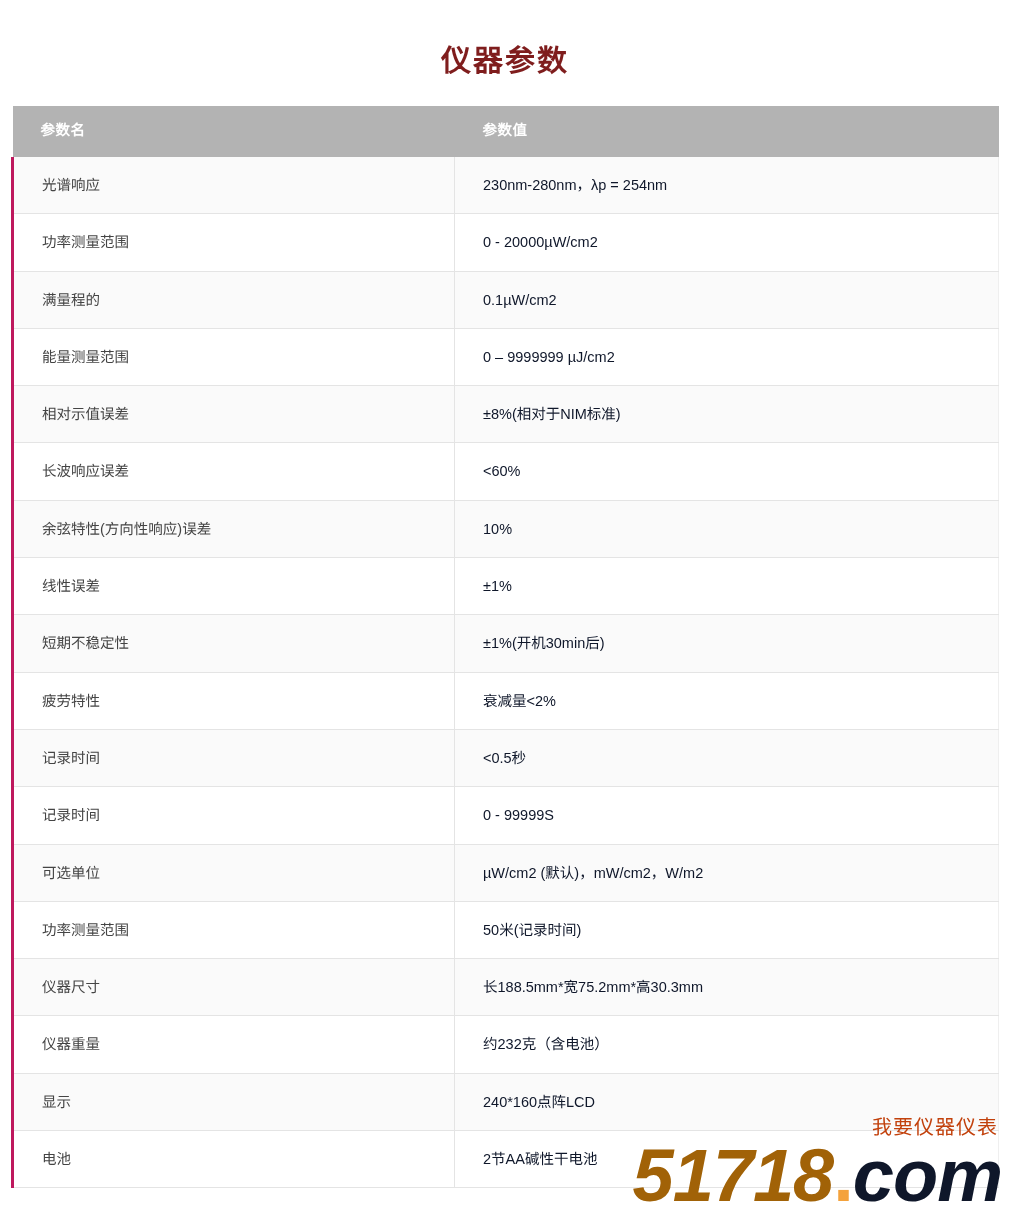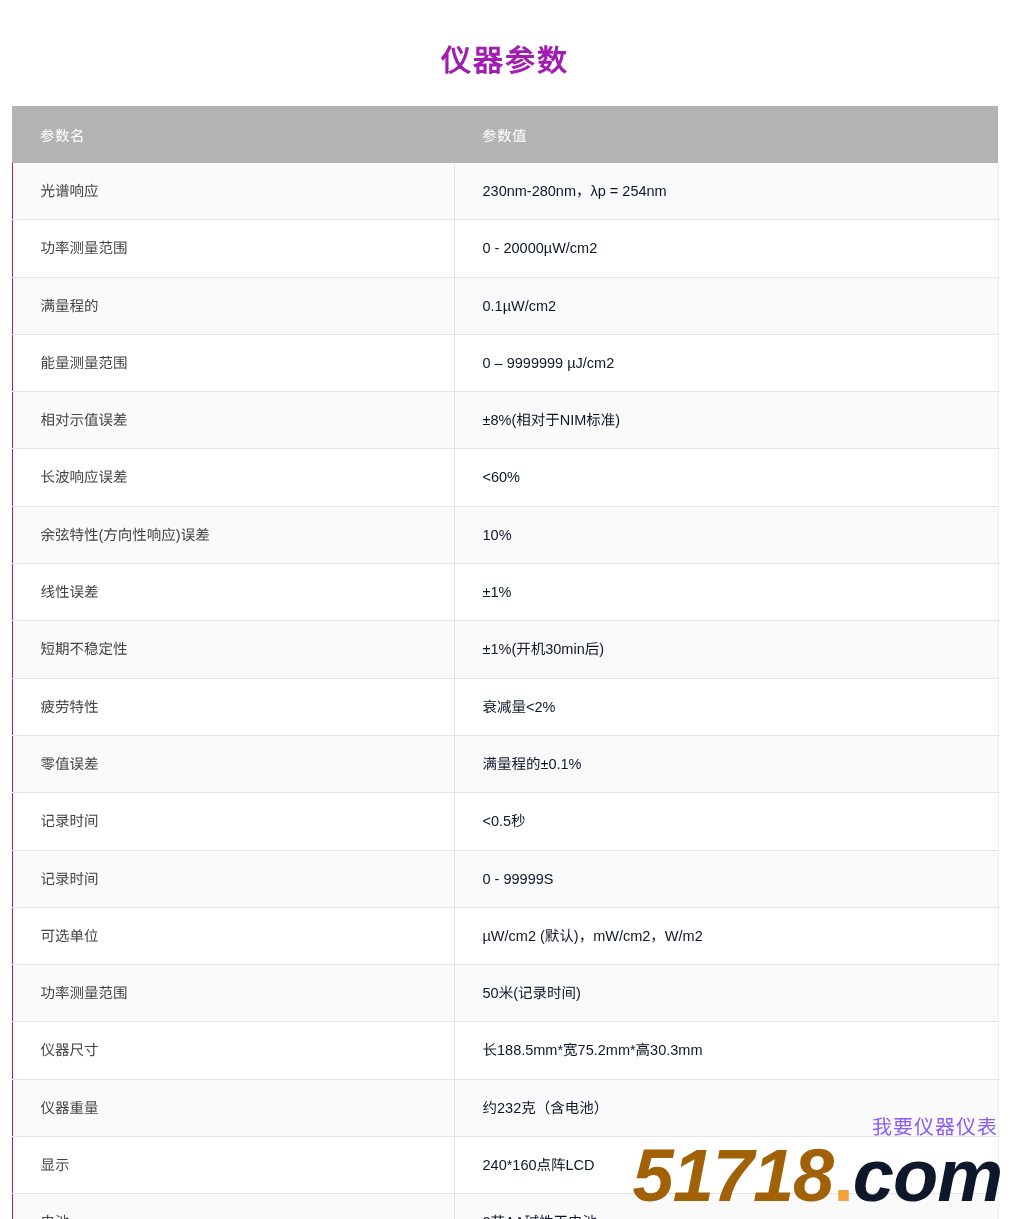--- a/index.html
+++ b/index.html
@@ -19,60 +19,60 @@
   .page {
     position: relative;
     width: 1010px;
     height: 1219px;
     box-sizing: border-box;
   }
   .page-title {
     text-align: center;
     font-size: 30px;
     font-weight: bold;
-    color: #a21caf;
+    color: #7f1d1d;
     letter-spacing: 2px;
     margin: 0;
     padding: 36px 0 26px 0;
   }
   table.params {
     width: 986px;
     margin: 0 auto;
     border-collapse: collapse;
     table-layout: fixed;
     font-size: 14.5px;
   }
   table.params col.col-name { width: 442px; }
   table.params col.col-value { width: 544px; }
 
   table.params thead th {
     background: #b3b3b3;
     color: #ffffff;
-    font-weight: normal;
+    font-weight: bold;
     font-size: 14.5px;
     text-align: left;
-    padding: 18px 0 18px 28px;
+    padding: 12px 0 18px 28px;
     border: none;
     height: 20px;
     letter-spacing: 0.5px;
   }
   table.params thead th.value-head {
     padding-left: 28px;
   }
   table.params tbody td {
     border-bottom: 1px solid #e4e4e4;
     padding: 18px 0 18px 28px;
     vertical-align: middle;
     color: #0f172a;
     line-height: 1.4;
     height: 16px;
   }
   table.params tbody tr td:first-child {
     border-right: 1px solid #e4e4e4;
-    border-left: 1px solid #be185d;
+    border-left: 3px solid #be185d;
     color: #444444;
   }
   table.params tbody tr td:last-child {
     border-right: 1px solid #efefef;
   }
   table.params tbody tr:nth-child(odd) td {
     background: #fafafa;
   }
   table.params tbody tr:nth-child(even) td {
     background: #ffffff;
@@ -82,21 +82,21 @@
   .watermark {
     position: absolute;
     right: 8px;
     bottom: 6px;
     text-align: right;
     user-select: none;
     pointer-events: none;
     line-height: 1;
   }
   .watermark .wm-top {
-    color: #8b5cf6;
+    color: #c2410c;
     font-size: 20px;
     letter-spacing: 1px;
     margin-bottom: 2px;
     padding-right: 4px;
     font-family: "Liberation Sans", "DejaVu Sans", sans-serif;
   }
   .watermark .wm-main {
     font-size: 74px;
     font-weight: bold;
     font-style: italic;
@@ -160,24 +160,20 @@
       </tr>
       <tr>
         <td>短期不稳定性</td>
         <td>±1%(开机30min后)</td>
       </tr>
       <tr>
         <td>疲劳特性</td>
         <td>衰减量&lt;2%</td>
       </tr>
       <tr>
-        <td>零值误差</td>
-        <td>满量程的±0.1%</td>
-      </tr>
-      <tr>
         <td>记录时间</td>
         <td>&lt;0.5秒</td>
       </tr>
       <tr>
         <td>记录时间</td>
         <td>0 - 99999S</td>
       </tr>
       <tr>
         <td>可选单位</td>
         <td>µW/cm2 (默认)，mW/cm2，W/m2</td>

